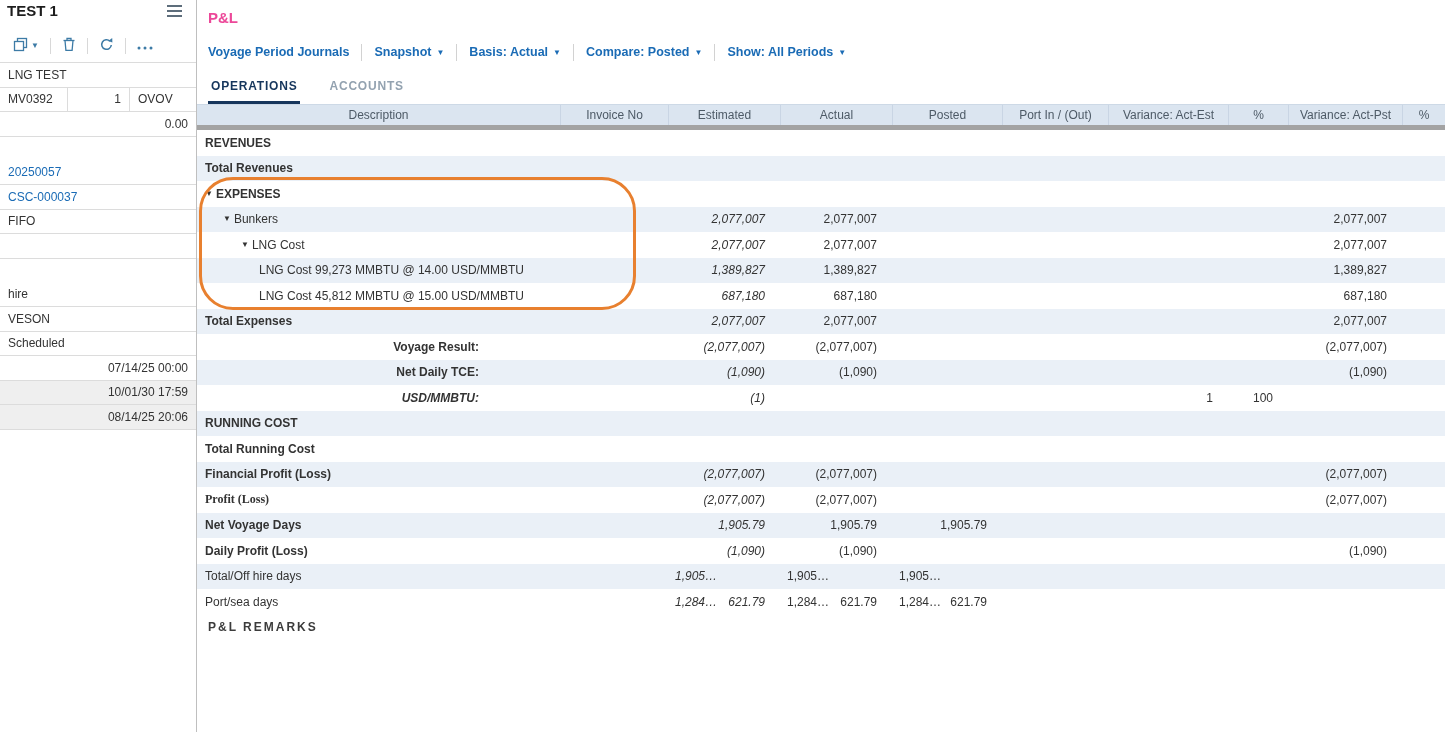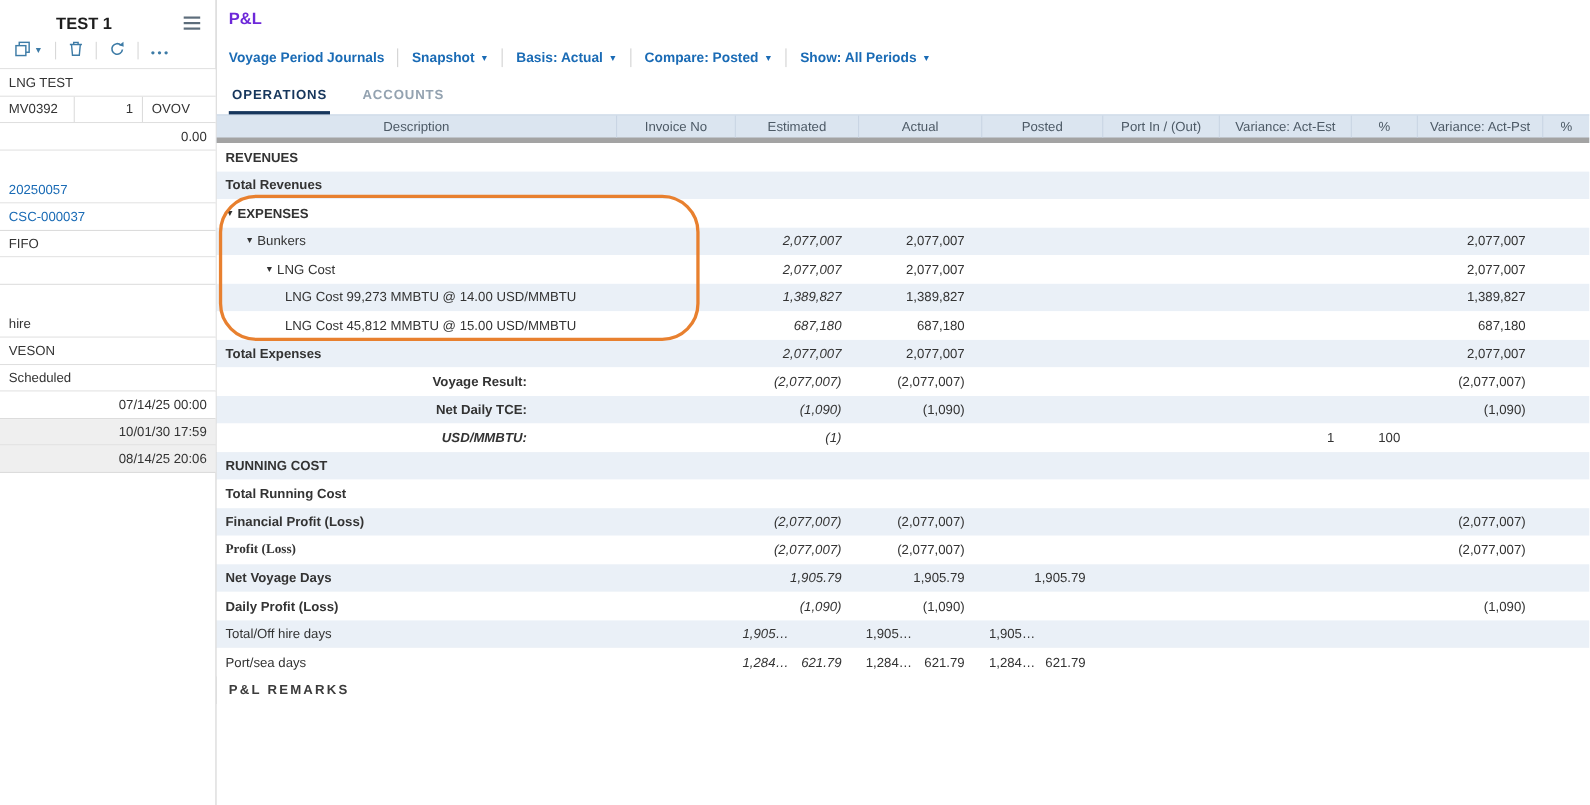--- a/index.html
+++ b/index.html
@@ -2,21 +2,21 @@
 <html><head>
 <meta charset="utf-8">
 <style>
   *{box-sizing:border-box;margin:0;padding:0;}
   html,body{width:1445px;height:732px;overflow:hidden;}
   body{font-family:"Liberation Sans",sans-serif;background:#fff;color:#333;font-size:12px;}
   .app{display:flex;width:100%;height:100%;}
 
   
   .sidebar{width:197px;flex:0 0 197px;border-right:1px solid #bfbfbf;background:#fff;}
-  .sb-header{height:30px;display:flex;align-items:flex-end;justify-content:space-between;padding:2px 14px 0 7px;margin-left:44px;}
+  .sb-header{height:30px;display:flex;align-items:flex-start;justify-content:space-between;padding:2px 14px 0 7px;}
   .sb-title{font-size:15px;font-weight:700;color:#1d1d1d;}
   .hamburger{display:flex;flex-direction:column;gap:3px;cursor:pointer;padding:3px 0;}
   .hamburger i{display:block;width:15px;height:2px;background:#5d6d7b;}
   .sb-toolbar{height:32px;display:flex;align-items:center;padding:0 10px;}
   .sb-tool{display:flex;align-items:center;gap:3px;cursor:pointer;padding:2px 3px;}
   .sb-sep{width:1px;height:16px;background:#d8d8d8;margin:0 8px;}
   .sb-caret{font-size:8px;color:#3d7ba6;line-height:1;}
   #sbRows{border-top:1px solid #dcdcdc;}
   .sb-row{height:24.5px;border-bottom:1px solid #dcdcdc;display:flex;align-items:center;padding:0 8px;background:#fff;}
   .sb-row.right{justify-content:flex-end;}
@@ -24,21 +24,21 @@
   .sb-row .link{color:#1a6bb5;cursor:pointer;}
   .sb-row.cells{padding:0;}
   .sb-cell{height:100%;display:flex;align-items:center;padding:0 8px;border-right:1px solid #dcdcdc;}
   .sb-cell:nth-child(1){flex:0 0 68px;}
   .sb-cell:nth-child(2){flex:0 0 62px;justify-content:flex-end;}
   .sb-cell:nth-child(3){flex:1;border-right:none;}
   .sb-spacer{height:24px;background:#fff;}
 
   
   .main{flex:1;position:relative;background:#fff;}
-  .m-title{height:34px;padding:9px 16px 0 11px;font-size:15px;font-weight:700;color:#6d28d9;}
+  .m-title{height:34px;padding:9px 16px 0 11px;font-size:15px;font-weight:700;color:#ec4899;}
   .m-toolbar{height:36px;display:flex;align-items:center;padding-left:11px;}
   .tb-item{display:flex;align-items:center;gap:5px;color:#1a6bb5;font-size:12.5px;font-weight:700;cursor:pointer;white-space:nowrap;}
   .tb-sep{width:1px;height:17px;background:#d2d2d2;margin:0 12px;}
   .tb-caret{font-size:8px;line-height:1;margin-top:1px;}
   .m-tabs{height:34px;display:flex;align-items:flex-end;padding-left:11px;}
   .tab{padding:8px 3px;margin-right:26px;font-size:12px;font-weight:700;letter-spacing:.8px;cursor:pointer;color:#93a2b0;border-bottom:3px solid transparent;}
   .tab.active{color:#16365c;border-bottom-color:#16365c;}
 
   .thead{height:26px;display:flex;background:#dbe5f0;border-top:1px solid #cdd9e6;border-bottom:5px solid #a3a3a3;}
   .th{display:flex;align-items:center;justify-content:center;font-size:12px;color:#4d5a66;border-right:1px solid #c9d5e4;cursor:pointer;white-space:nowrap;overflow:hidden;}

